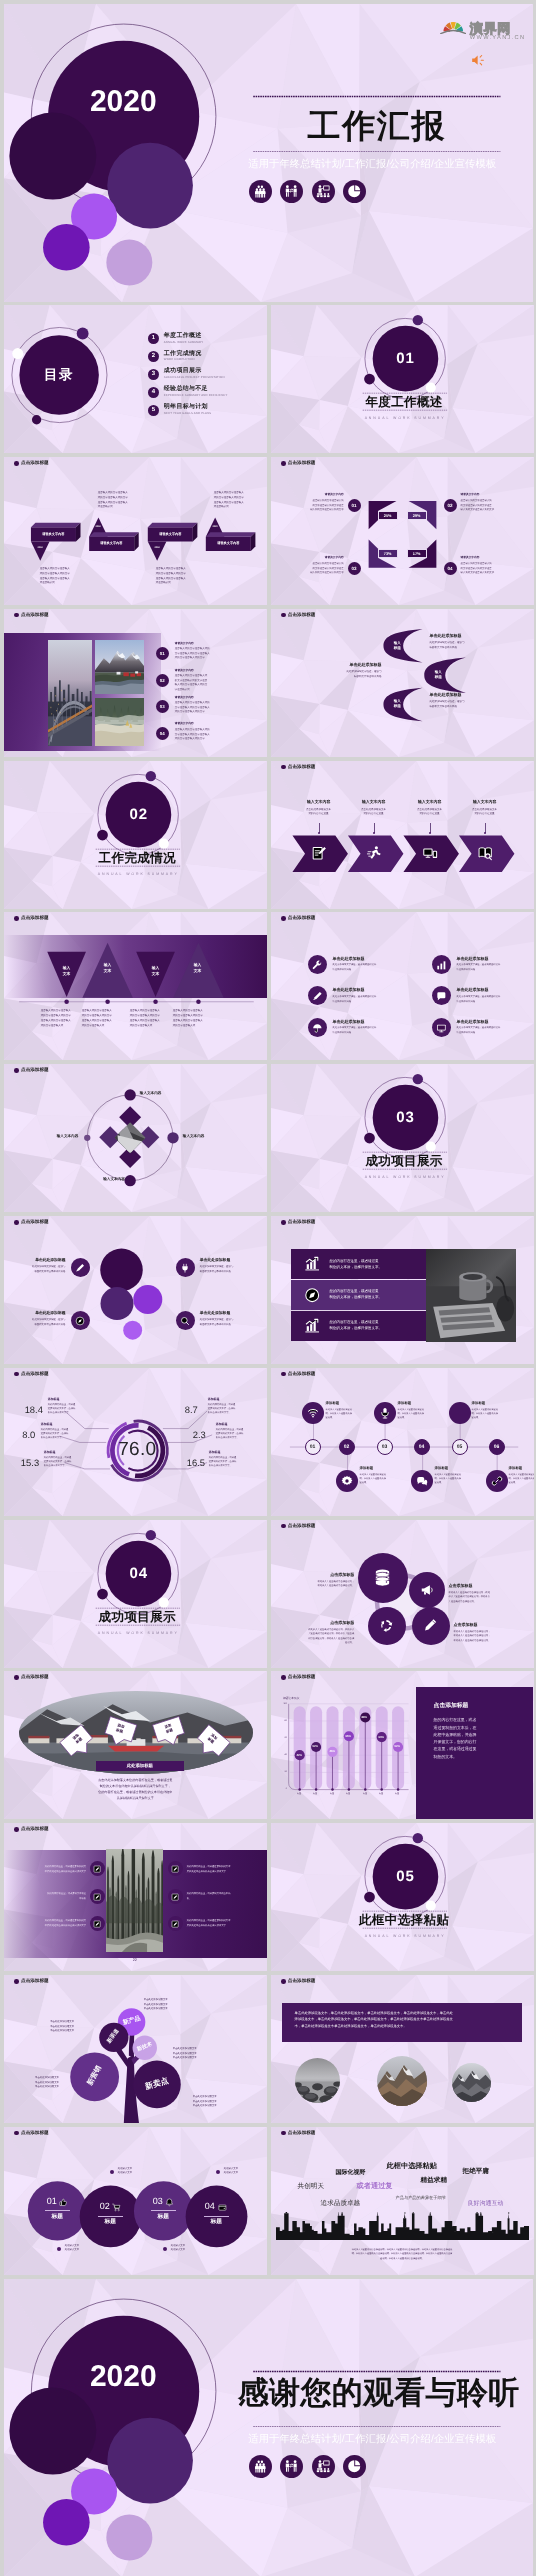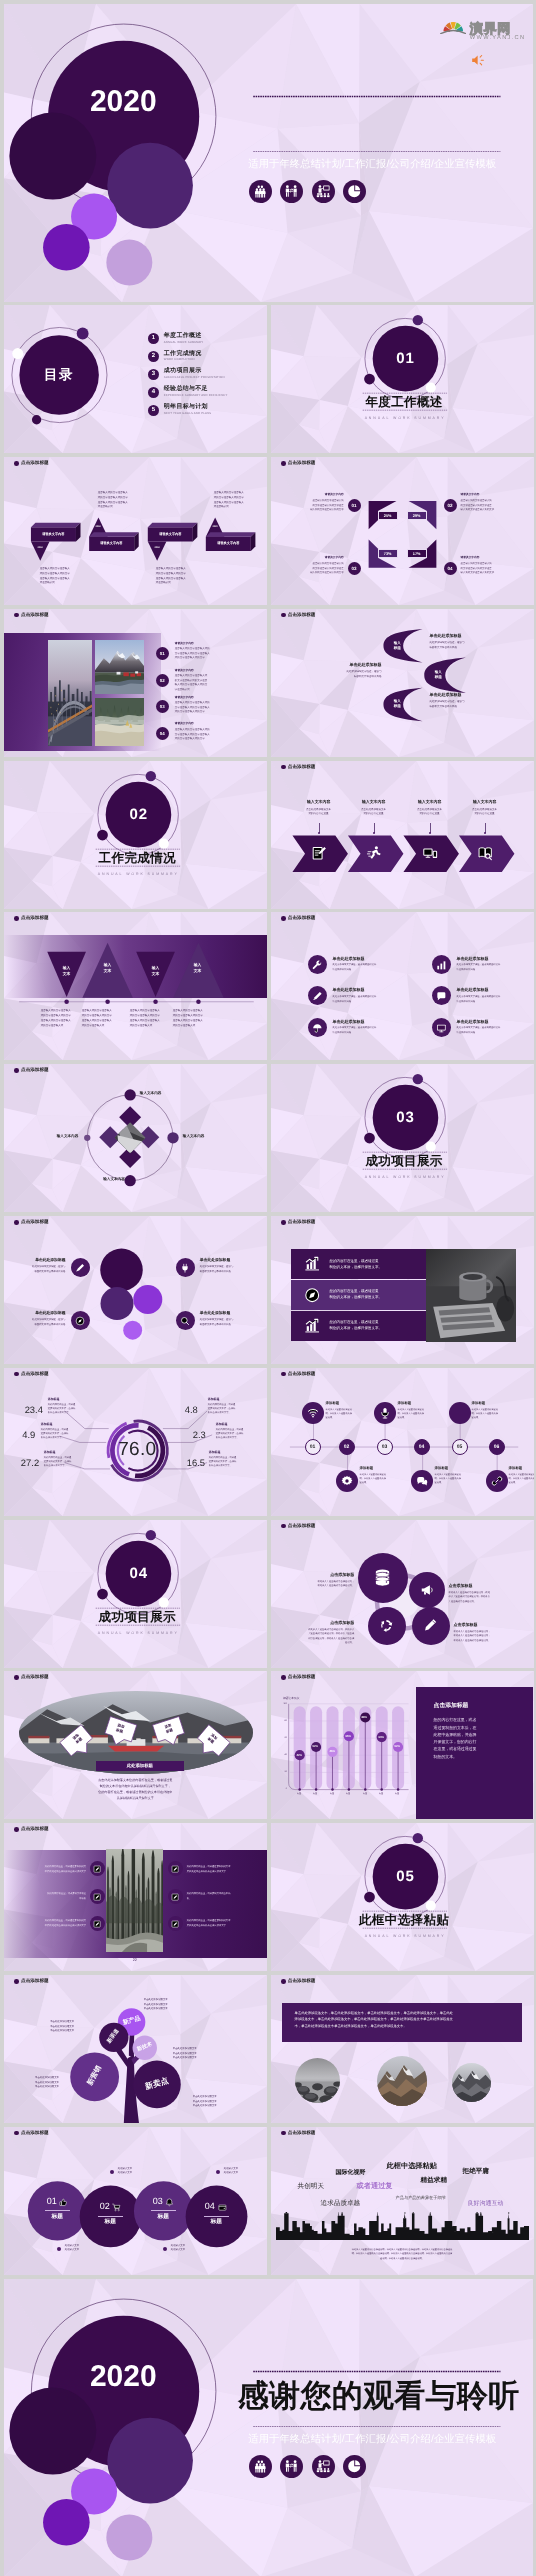--- a/index.html
+++ b/index.html
@@ -84,20 +84,21 @@
         <circle cx="99" cy="386" r="37" fill="#6f16b4"></circle>
         <circle cx="199" cy="410" r="36.5" fill="#c3a0dc"></circle>
       </svg>
       <div class="ab" style="left:69px;top:83px;width:101px;font:bold 30px/1 sans-serif;font-family:inherit;color:#fff;text-align:center;letter-spacing:0px;">2020</div>
       <svg class="ab" style="left:248px;top:90px;width:250px;height:5px" viewBox="0 0 397 8">
         <line x1="0.5" y1="4" x2="396" y2="4" stroke="#3a1150" stroke-width="2.1" stroke-dasharray="2.55 1.2"></line>
       </svg>
       <svg class="ab" style="left:248px;top:145px;width:250px;height:5px" viewBox="0 0 397 8">
         <line x1="0.5" y1="4" x2="396" y2="4" stroke="#8a6c9c" stroke-width="1.5" stroke-dasharray="2.55 1.2"></line>
       </svg>
+      <div class="ab" style="left:248px;top:105px;width:250px;font:bold 33px/1 sans-serif;font-family:inherit;color:#121212;text-align:center;letter-spacing:1.6px;white-space:nowrap;">工作汇报</div>
       <div class="ab" style="left:241px;top:155px;width:255px;font:10.3px/1.18 sans-serif;font-family:inherit;color:#fff;text-align:center;letter-spacing:0.1px;">适用于年终总结计划/工作汇报/公司介绍/企业宣传模板</div>
       <div class="ab" style="left:245px;top:176px;display:flex;gap:8.4px;">
         <div style="width:23px;height:23px;border-radius:50%;background:#3c0f4e;display:flex;align-items:center;justify-content:center;">
           <svg viewBox="0 0 24 24" style="width:14.5px;height:14.5px;">
             <ellipse cx="9.4" cy="4.6" rx="1.9" ry="2.3" fill="#fff"></ellipse>
             <ellipse cx="14.8" cy="4.6" rx="1.9" ry="2.3" fill="#fff"></ellipse>
             <ellipse cx="6.5" cy="9.2" rx="1.9" ry="2.3" fill="#fff"></ellipse>
             <ellipse cx="12.1" cy="9.2" rx="1.9" ry="2.3" fill="#fff"></ellipse>
             <ellipse cx="17.6" cy="9.2" rx="1.9" ry="2.3" fill="#fff"></ellipse>
             <path d="M3.3 13.4a3.2 3.2 0 0 1 6.4 0v3.1H3.3z" fill="#fff"></path>
@@ -838,36 +839,36 @@
         </div>
         <svg class="lay" viewBox="0 0 417 234.6">
           <path d="M205.5 84.5 A47 47 0 1 1 170.5 153.1" fill="none" stroke="#5c2c7b" stroke-width="4.4" stroke-linecap="butt"></path>
           <path d="M166.4 142.4 A47 47 0 0 1 194.4 87.4" fill="none" stroke="#8f45c4" stroke-width="4.4" stroke-linecap="butt"></path>
           <path d="M228.3 94.5 A40 40 0 0 1 207.8 170.8" fill="none" stroke="#3b0d4f" stroke-width="7.5" stroke-linecap="butt"></path>
           <path d="M198.3 168.6 A40 40 0 0 1 213.4 91.0" fill="none" stroke="#6e2aa0" stroke-width="7.5" stroke-linecap="butt"></path>
           <path d="M197.2 103.2 A31.5 31.5 0 1 1 197.2 158.8" fill="none" stroke="#4a1766" stroke-width="3.4" stroke-linecap="butt"></path>
           <path d="M190.1 153.7 A31.5 31.5 0 0 1 190.9 107.6" fill="none" stroke="#a063d4" stroke-width="3.4" stroke-linecap="butt"></path>
         </svg>
         <div class="ab" style="left:105px;top:72px;width:57px;font:19px/1 sans-serif;font-family:inherit;color:#26262a;text-align:center;letter-spacing:0.3px;">76.0</div>
-        <div class="ab" style="left:12.6px;top:37px;width:26.5px;font:9.4px/1 sans-serif;font-family:inherit;color:#26262a;text-align:right;">23.4</div>
+        <div class="ab" style="left:12.6px;top:37px;width:26.5px;font:9.4px/1 sans-serif;font-family:inherit;color:#26262a;text-align:right;">18.4</div>
         <div class="ab" style="left:44px;top:30px;width:47px;font:bold 2.9px/1 sans-serif;font-family:inherit;color:#3a1f4f;">添加标题</div>
         <div class="ab pl" style="left:44px;top:35px;width:47px;font:2.3px/1.75 sans-serif;font-family:inherit;color:#4a3159;">您的内容打在这里，或者通
 过复制您的文本后，选择粘
 贴并选择只保留文字。</div>
-        <div class="ab" style="left:5px;top:62px;width:26.5px;font:9.4px/1 sans-serif;font-family:inherit;color:#26262a;text-align:right;">4.9</div>
+        <div class="ab" style="left:5px;top:62px;width:26.5px;font:9.4px/1 sans-serif;font-family:inherit;color:#26262a;text-align:right;">8.0</div>
         <div class="ab" style="left:37px;top:55px;width:47px;font:bold 2.9px/1 sans-serif;font-family:inherit;color:#3a1f4f;">添加标题</div>
         <div class="ab pl" style="left:37px;top:60px;width:47px;font:2.3px/1.75 sans-serif;font-family:inherit;color:#4a3159;">您的内容打在这里，或者通
 过复制您的文本后，选择粘
 贴并选择只保留文字。</div>
-        <div class="ab" style="left:8.8px;top:90px;width:26.5px;font:9.4px/1 sans-serif;font-family:inherit;color:#26262a;text-align:right;">27.2</div>
+        <div class="ab" style="left:8.8px;top:90px;width:26.5px;font:9.4px/1 sans-serif;font-family:inherit;color:#26262a;text-align:right;">15.3</div>
         <div class="ab" style="left:40px;top:83px;width:47px;font:bold 2.9px/1 sans-serif;font-family:inherit;color:#3a1f4f;">添加标题</div>
         <div class="ab pl" style="left:40px;top:88px;width:47px;font:2.3px/1.75 sans-serif;font-family:inherit;color:#4a3159;">您的内容打在这里，或者通
 过复制您的文本后，选择粘
 贴并选择只保留文字。</div>
-        <div class="ab" style="left:181px;top:37px;width:26.5px;font:9.4px/1 sans-serif;font-family:inherit;color:#26262a;">4.8</div>
+        <div class="ab" style="left:181px;top:37px;width:26.5px;font:9.4px/1 sans-serif;font-family:inherit;color:#26262a;">8.7</div>
         <div class="ab" style="left:204px;top:30px;width:47px;font:bold 2.9px/1 sans-serif;font-family:inherit;color:#3a1f4f;">添加标题</div>
         <div class="ab pl" style="left:204px;top:35px;width:47px;font:2.3px/1.75 sans-serif;font-family:inherit;color:#4a3159;">您的内容打在这里，或者通
 过复制您的文本后，选择粘
 贴并选择只保留文字。</div>
         <div class="ab" style="left:189px;top:62px;width:26.5px;font:9.4px/1 sans-serif;font-family:inherit;color:#26262a;">2.3</div>
         <div class="ab" style="left:212px;top:55px;width:47px;font:bold 2.9px/1 sans-serif;font-family:inherit;color:#3a1f4f;">添加标题</div>
         <div class="ab pl" style="left:212px;top:60px;width:47px;font:2.3px/1.75 sans-serif;font-family:inherit;color:#4a3159;">您的内容打在这里，或者通
 过复制您的文本后，选择粘
 贴并选择只保留文字。</div>
         <div class="ab" style="left:183px;top:90px;width:26.5px;font:9.4px/1 sans-serif;font-family:inherit;color:#26262a;">16.5</div>
@@ -1577,21 +1578,21 @@
         <circle cx="99" cy="386" r="37" fill="#6f16b4"></circle>
         <circle cx="199" cy="410" r="36.5" fill="#c3a0dc"></circle>
       </svg>
       <div class="ab" style="left:69px;top:83px;width:101px;font:bold 30px/1 sans-serif;font-family:inherit;color:#fff;text-align:center;letter-spacing:0px;">2020</div>
       <svg class="ab" style="left:248px;top:90px;width:250px;height:5px" viewBox="0 0 397 8">
         <line x1="0.5" y1="4" x2="396" y2="4" stroke="#3a1150" stroke-width="2.1" stroke-dasharray="2.55 1.2"></line>
       </svg>
       <svg class="ab" style="left:248px;top:145px;width:250px;height:5px" viewBox="0 0 397 8">
         <line x1="0.5" y1="4" x2="396" y2="4" stroke="#8a6c9c" stroke-width="1.5" stroke-dasharray="2.55 1.2"></line>
       </svg>
-      <div class="ab" style="left:234px;top:101px;width:277px;font:bold 31px/1 sans-serif;font-family:Liberation Sans, sans-serif;color:#121212;text-align:center;letter-spacing:0.3px;white-space:nowrap;">感谢您的观看与聆听</div>
+      <div class="ab" style="left:234px;top:101px;width:277px;font:bold 31px/1 sans-serif;font-family:Liberation Mono, monospace;color:#121212;text-align:center;letter-spacing:0.3px;white-space:nowrap;">感谢您的观看与聆听</div>
       <div class="ab" style="left:241px;top:155px;width:255px;font:10.3px/1.18 sans-serif;font-family:inherit;color:#fff;text-align:center;letter-spacing:0.1px;">适用于年终总结计划/工作汇报/公司介绍/企业宣传模板</div>
       <div class="ab" style="left:245px;top:176px;display:flex;gap:8.4px;">
         <div style="width:23px;height:23px;border-radius:50%;background:#3c0f4e;display:flex;align-items:center;justify-content:center;">
           <svg viewBox="0 0 24 24" style="width:14.5px;height:14.5px;">
             <ellipse cx="9.4" cy="4.6" rx="1.9" ry="2.3" fill="#fff"></ellipse>
             <ellipse cx="14.8" cy="4.6" rx="1.9" ry="2.3" fill="#fff"></ellipse>
             <ellipse cx="6.5" cy="9.2" rx="1.9" ry="2.3" fill="#fff"></ellipse>
             <ellipse cx="12.1" cy="9.2" rx="1.9" ry="2.3" fill="#fff"></ellipse>
             <ellipse cx="17.6" cy="9.2" rx="1.9" ry="2.3" fill="#fff"></ellipse>
             <path d="M3.3 13.4a3.2 3.2 0 0 1 6.4 0v3.1H3.3z" fill="#fff"></path>

